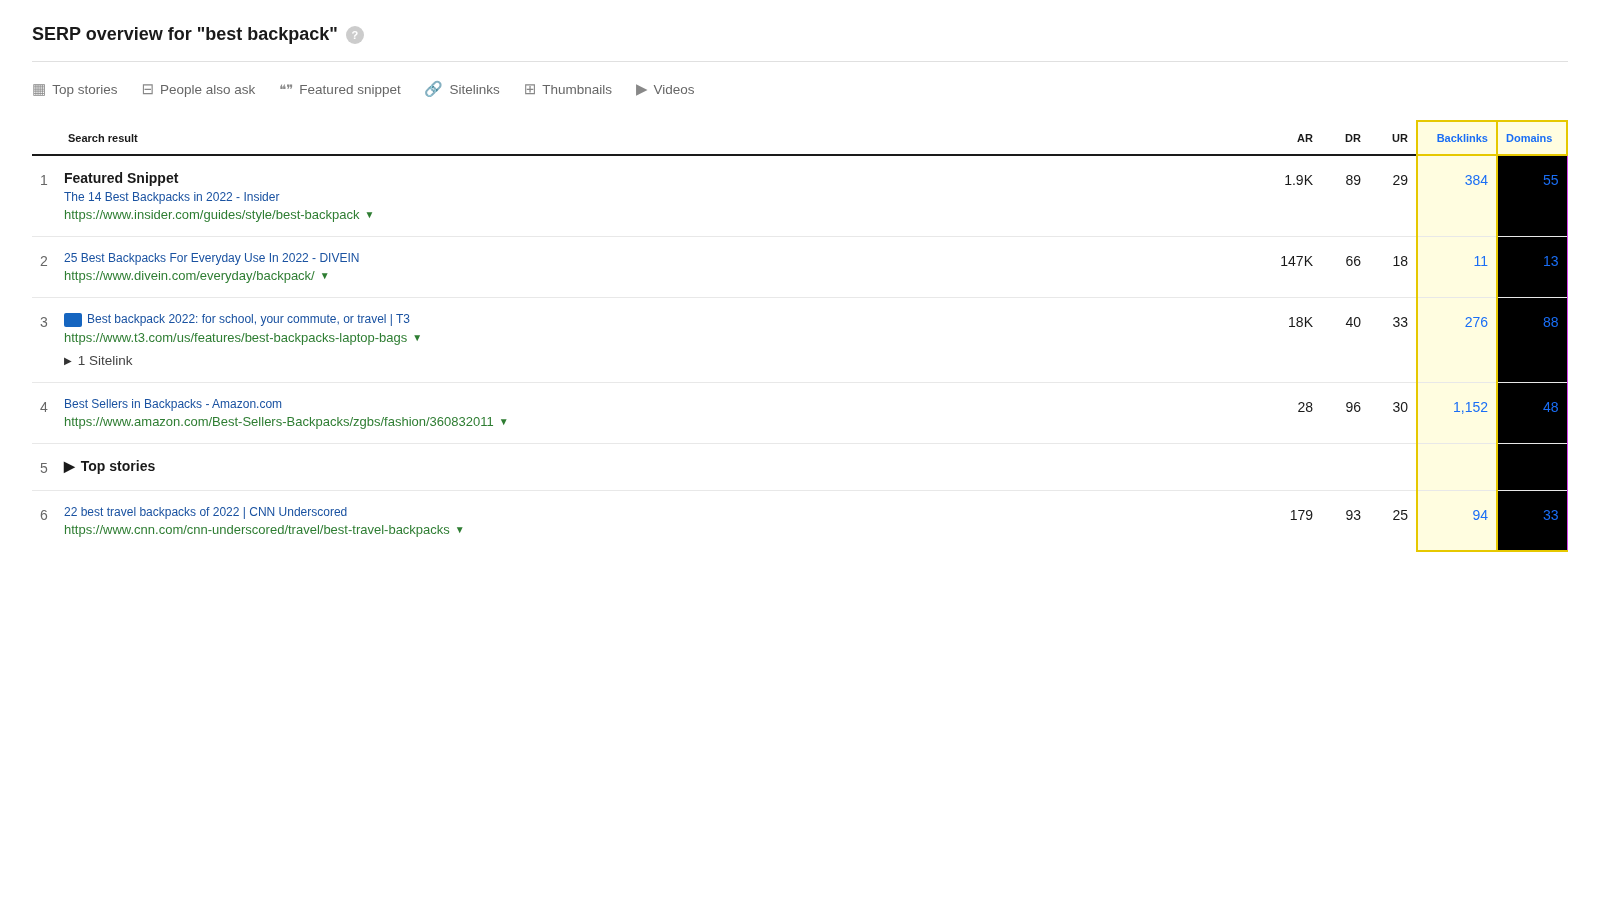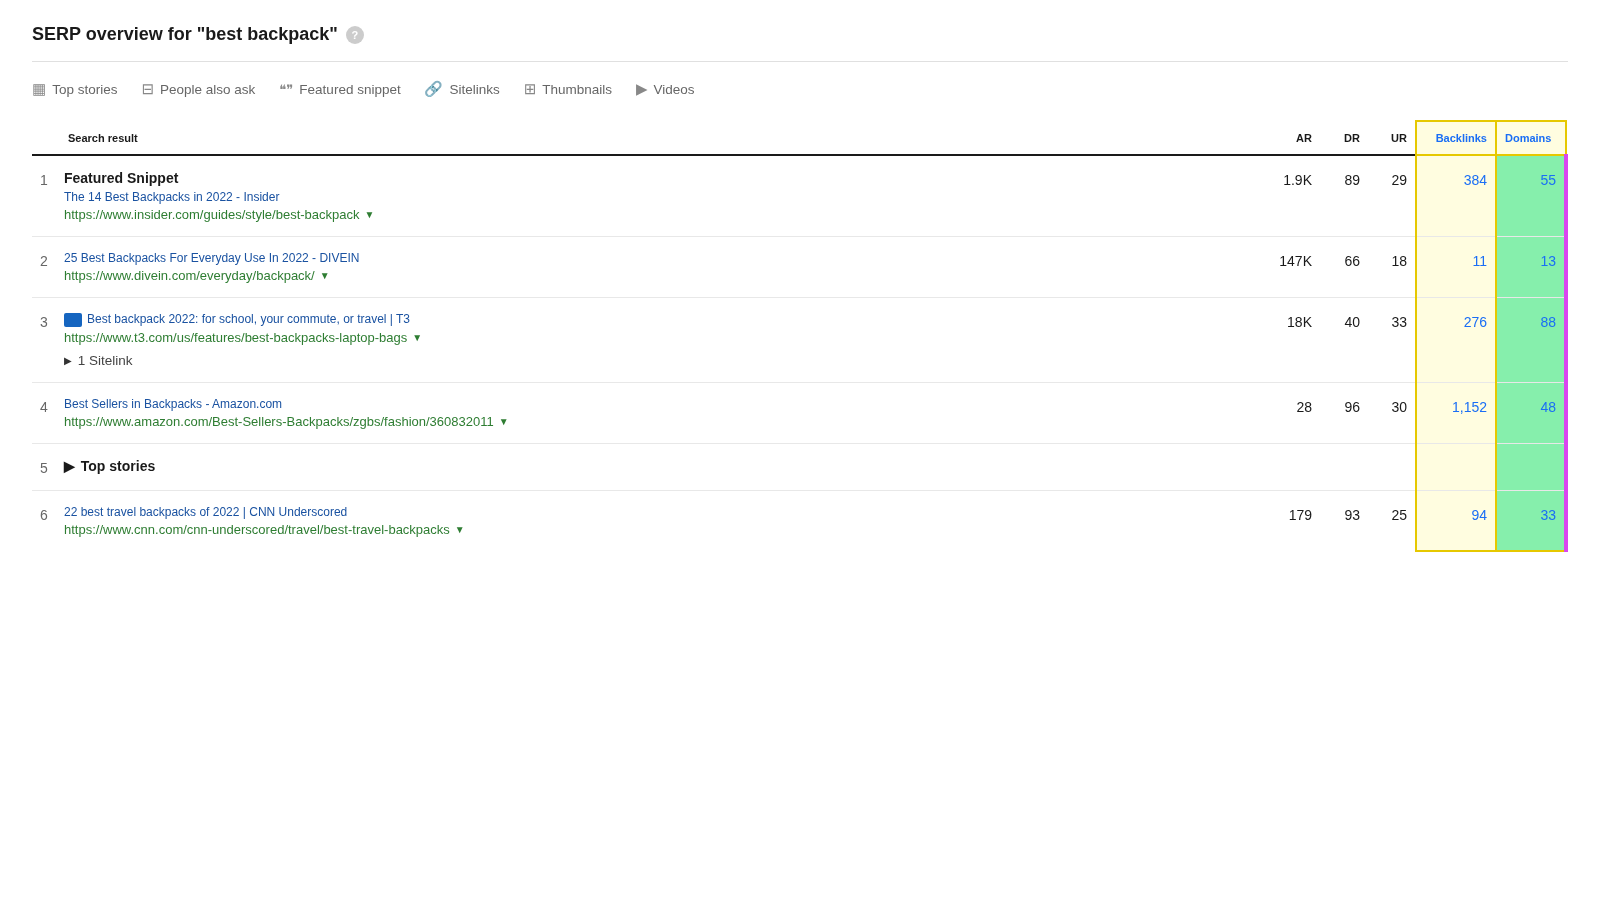--- a/index.html
+++ b/index.html
@@ -154,22 +154,22 @@
       border-left: 2px solid #e6c800;
       border-right: 2px solid #e6c800;
       text-align: right;
       color: #1a6ef5;
       font-weight: 500;
       white-space: nowrap;
       padding-top: 16px;
     }
 
     tbody td.highlighted-cell-last {
-      background: #86efac;
-      border-right: 4px solid #d946ef;
+      background: #000000;
+      border-right: 1px solid #d946ef;
       text-align: right;
       color: #1a6ef5;
       font-weight: 500;
       white-space: nowrap;
       padding-top: 16px;
     }
 
     tbody tr:last-child td.highlighted-cell,
     tbody tr:last-child td.highlighted-cell-last {
       border-bottom: 2px solid #e6c800;

